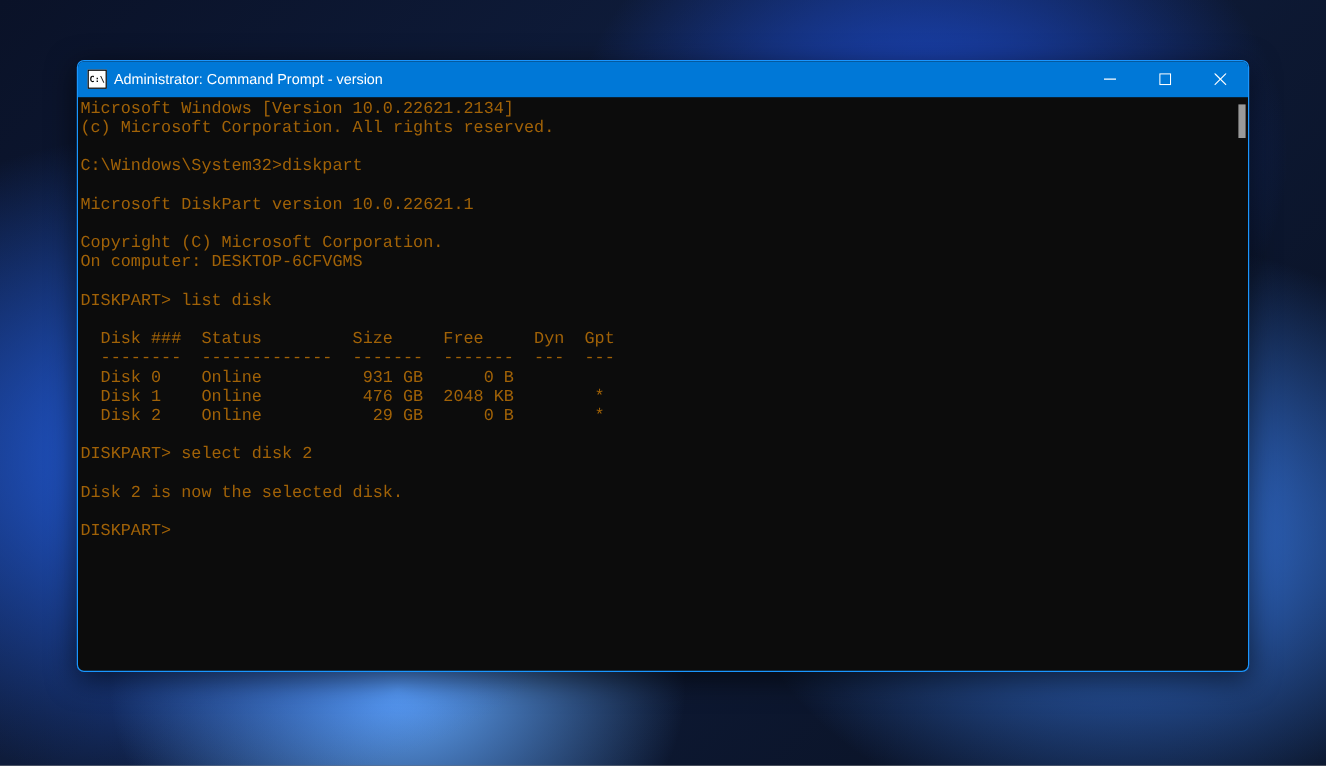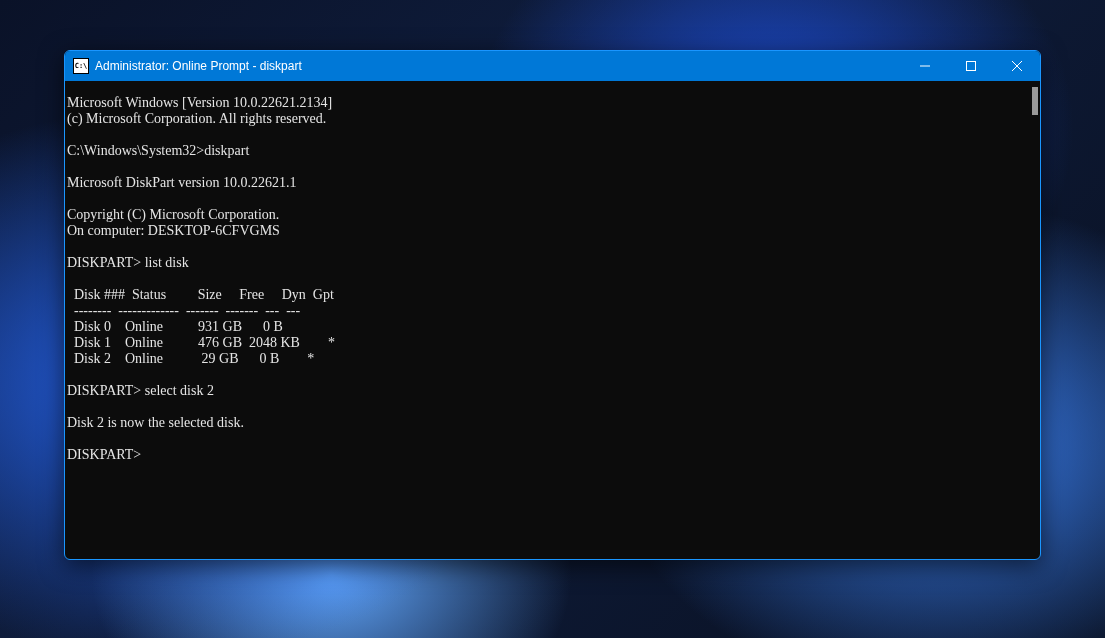--- a/index.html
+++ b/index.html
@@ -42,39 +42,39 @@
       width: 46px; height: 30px;
       display: flex; align-items: center; justify-content: center;
       color: #fff;
     }
     .titlebar-btn svg { width: 10px; height: 10px; }
     .terminal-wrap {
       flex: 1; position: relative; overflow: hidden;
       padding: 2px 12px 2px 2px;
     }
     .terminal {
-      font-family: Liberation Serif, serif;
+      font-family: Liberation Mono, monospace;
       font-size: 14px; line-height: 16px;
-      color: #e5e5e5; white-space: pre; margin-top: 12px;
+      color: #a16207; white-space: pre;
     }
     .scrollbar {
       position: absolute; right: 2px; top: 6px;
       width: 6px; height: 28px; background: #9a9a9a;
       border-radius: 0;
     }
   </style>
 </head>
 <body>
 
 <div class="window">
   <div class="titlebar">
     <div class="titlebar-icon">
         <span>C:\</span>
       </div>
-    <div class="titlebar-title">Administrator: Online Prompt - diskpart</div>
+    <div class="titlebar-title">Administrator: Command Prompt - version</div>
     <div class="titlebar-spacer"></div>
     <div class="titlebar-btn">
       <svg viewBox="0 0 10 10">
           <line x1="0" y1="5" x2="10" y2="5" stroke="#fff" stroke-width="1"></line>
         </svg>
     </div>
     <div class="titlebar-btn">
       <svg viewBox="0 0 10 10">
           <rect x="0.5" y="0.5" width="9" height="9" fill="none" stroke="#fff" stroke-width="1"></rect>
         </svg>

